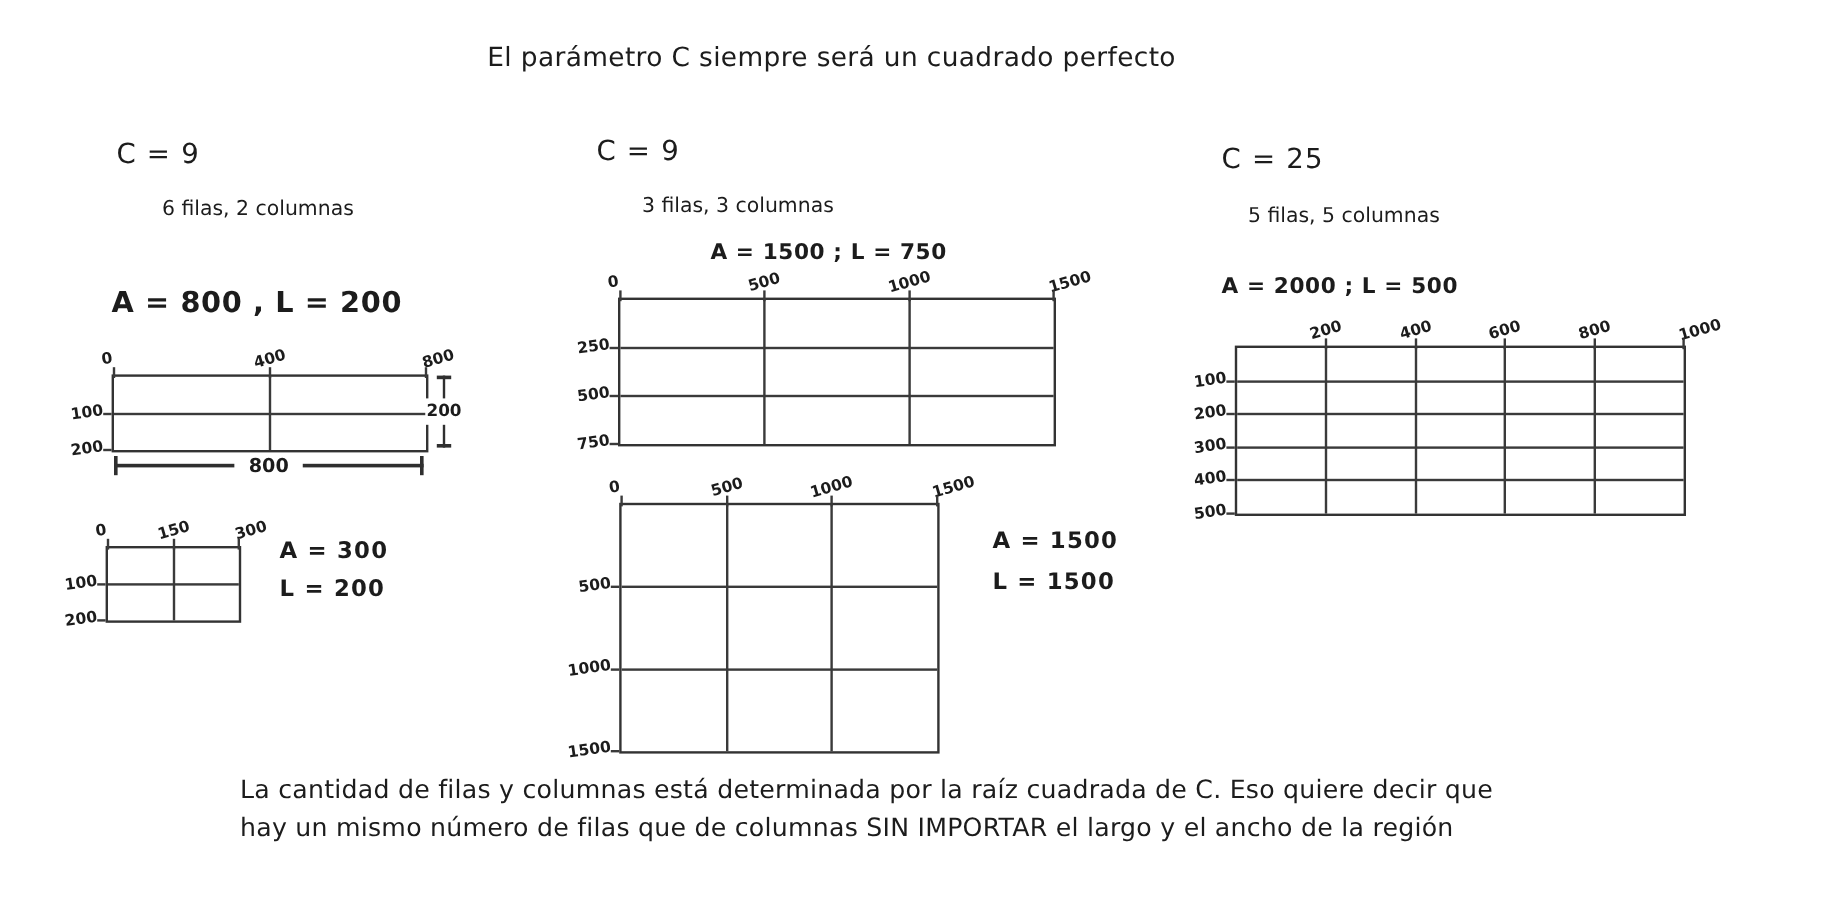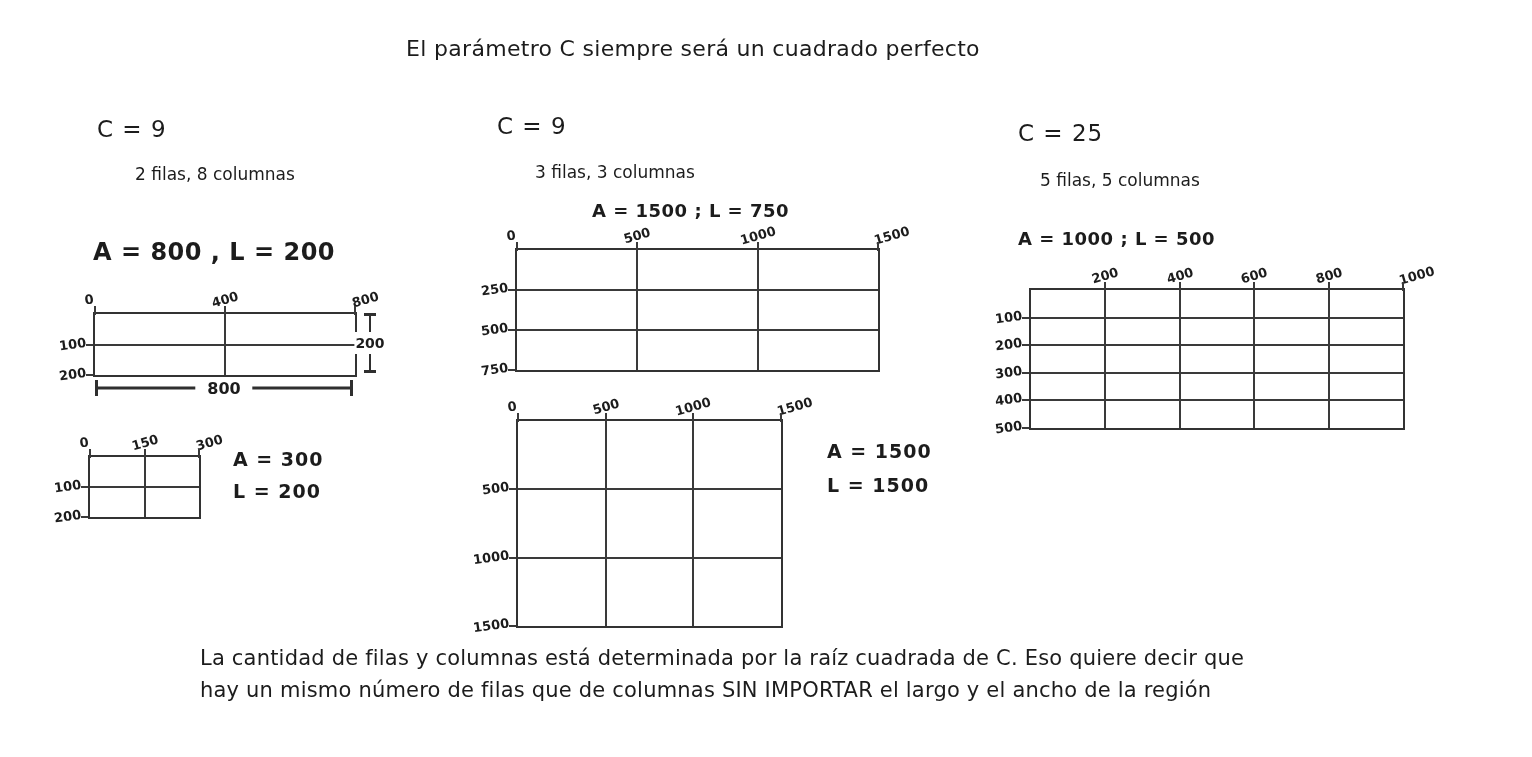--- a/index.html
+++ b/index.html
@@ -39,21 +39,21 @@
               background:#fff;padding:0 12px;font-weight:bold;font-size:16px;}
 </style>
 </head>
 <body>
 
 <div class="canvas">
 
   <div class="abs title">El parámetro C siempre será un cuadrado perfecto</div>
 
   <div class="abs heading" style="left:97px;top:116px;">C = 9</div>
-  <div class="abs sub" style="left:135px;top:164px;">2 filas, 8 columnas</div>
+  <div class="abs sub" style="left:135px;top:164px;">6 filas, 2 columnas</div>
   <div class="abs params" style="left:93px;top:238px;">A = 800 ,   L = 200</div>
 
   <div class="grid" style="left:93px;top:312px;width:260px;height:61px;">
       <div class="vline" style="left: calc(50% - 1px);"></div>
       <div class="hline" style="top: calc(50% - 1px);"></div>
       <div class="ttick zero" style="left: 0%;">0</div>
       <div class="tmark" style="left: calc(0% - 1px);"></div>
       <div class="ttick" style="left: 50%;">400</div>
       <div class="tmark" style="left: calc(50% - 1px);"></div>
       <div class="ttick end" style="left: 100%;">800</div>
@@ -138,21 +138,21 @@
       <div class="ltick" style="top: 66.67%;">1000</div>
       <div class="lmark" style="top: calc(66.67% - 1px);"></div>
       <div class="ltick" style="top: 100%;">1500</div>
       <div class="lmark" style="top: calc(100% - 1px);"></div>
     </div>
   <div class="abs glabel" style="left:827px;top:440px;text-align:center;">A = 1500</div>
   <div class="abs glabel" style="left:827px;top:474px;">L = 1500</div>
 
   <div class="abs heading" style="left:1018px;top:120px;text-align:center;">C = 25</div>
   <div class="abs sub" style="left:1040px;top:170px;">5 filas, 5 columnas</div>
-  <div class="abs params" style="left:1018px;top:228px;font-size:18px;">A = 1000  ;   L = 500</div>
+  <div class="abs params" style="left:1018px;top:228px;font-size:18px;">A = 2000  ;   L = 500</div>
 
   <div class="grid" style="left:1029px;top:288px;width:372px;height:138px;">
       <div class="vline" style="left: calc(20% - 1px);"></div>
       <div class="vline" style="left: calc(40% - 1px);"></div>
       <div class="vline" style="left: calc(60% - 1px);"></div>
       <div class="vline" style="left: calc(80% - 1px);"></div>
       <div class="hline" style="top: calc(20% - 1px);"></div>
       <div class="hline" style="top: calc(40% - 1px);"></div>
       <div class="hline" style="top: calc(60% - 1px);"></div>
       <div class="hline" style="top: calc(80% - 1px);"></div>

